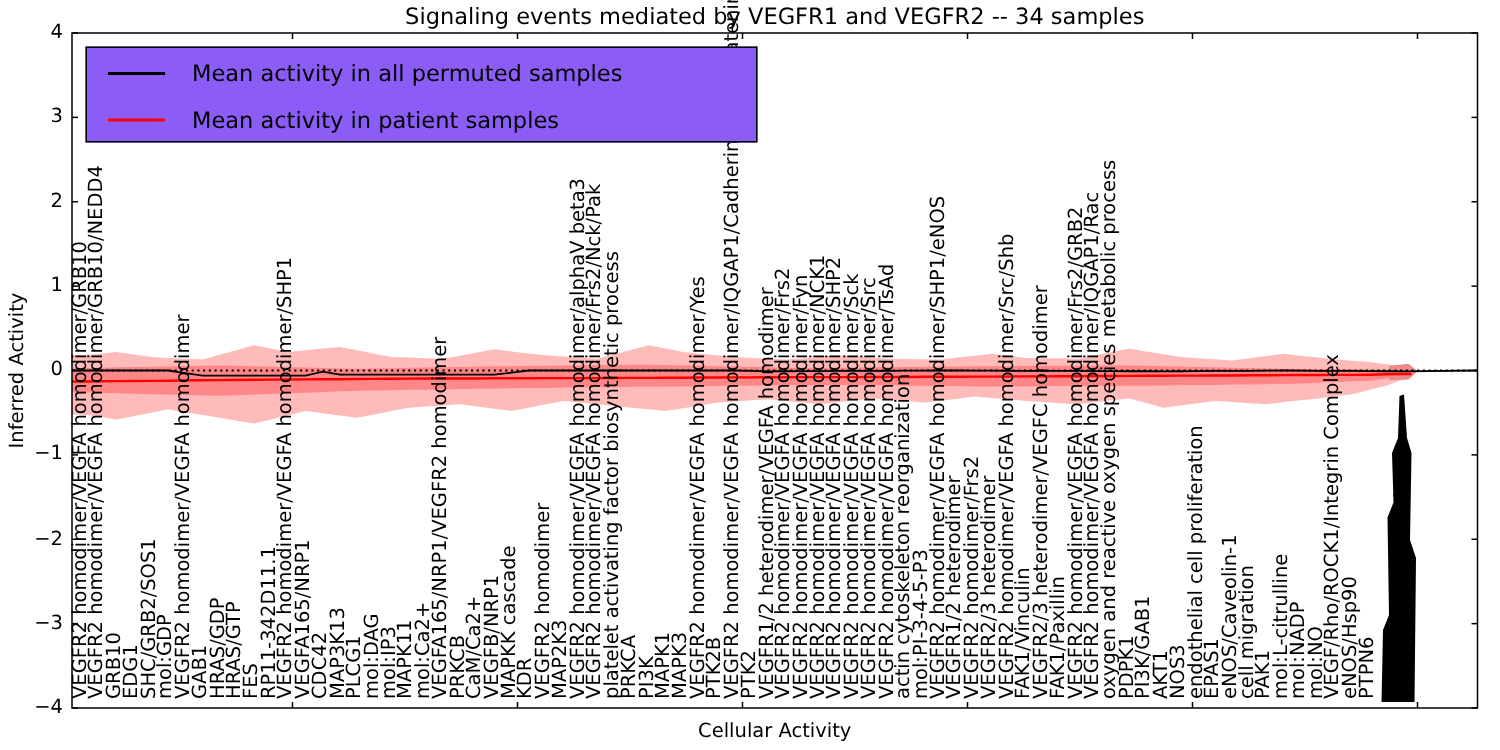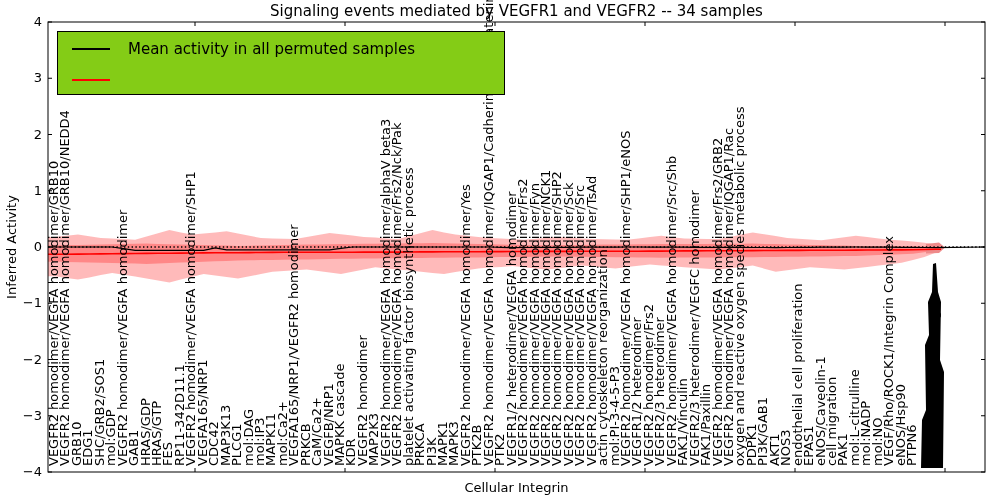--- a/index.html
+++ b/index.html
@@ -14,33 +14,33 @@
     font-size:13px;color:#000;}
   #y-axis-label{position:absolute;left:-53px;top:239px;width:130px;height:16px;text-align:center;
     font-size:13px;color:#000;transform:rotate(-90deg);}
   #plot-svg{position:absolute;left:0;top:0;}
   .ytick-label{position:absolute;width:28px;left:14px;text-align:right;font-size:13px;color:#000;}
   .entity-label{
     position:absolute;font-size:13px;line-height:11px;white-space:nowrap;color:#000;
     transform:rotate(-90deg);transform-origin:0 0;
   }
   #legend-box{
-    position:absolute;left:57px;top:31px;width:446px;height:62px;background:#84cc16;
+    position:absolute;left:57px;top:31px;width:446px;height:62px;background:#8b5cf6;
     border:1px solid #000;box-shadow:none;z-index:5;
   }
   .legend-row{display:flex;align-items:center;height:29px;margin-top:2px;}
   .legend-line{width:38px;height:0;border-top:2px solid #000;margin-left:14px;flex:0 0 auto;}
   .legend-text{font-size:15px;margin-left:18px;color:#000;white-space:nowrap;}
 </style>
 </head>
 <body>
 
 <div id="chart-title">Signaling events mediated by VEGFR1 and VEGFR2 -- 34 samples</div>
 <div id="y-axis-label">Inferred Activity</div>
-<div id="x-axis-label">Cellular Integrin</div>
+<div id="x-axis-label">Cellular Activity</div>
 
 <svg id="plot-svg" width="1000" height="500">
     <polygon points="48,245.3125 55.0,245.3 66.4,245.1 77.9,244.9 89.3,244.7 100.8,244.5 112.2,244.3 123.6,244.0 135.1,243.8 146.5,243.6 158.0,243.9 169.4,244.2 180.8,244.5 192.3,244.8 203.7,245.0 215.2,245.3 226.6,245.6 238.0,245.9 249.5,245.7 260.9,245.5 272.4,245.2 283.8,245.0 295.2,244.8 306.7,244.6 318.1,244.4 329.6,244.2 341.0,244.1 352.4,243.9 363.9,243.8 375.3,243.7 386.8,243.6 398.2,243.4 409.6,243.3 421.1,243.2 432.5,243.1 444.0,243.3 455.4,243.6 466.8,243.8 478.3,244.1 489.7,244.3 501.2,244.6 512.6,244.8 524.0,245.1 535.5,245.3 546.9,245.2 558.4,245.1 569.8,245.0 581.2,244.9 592.7,244.8 604.1,244.6 615.6,244.5 627.0,244.4 638.4,244.3 649.9,244.2 661.3,244.1 672.8,244.1 684.2,244.0 695.6,243.9 707.1,243.9 718.5,243.8 730.0,243.8 741.4,243.7 752.8,243.6 764.3,243.9 775.7,244.1 787.2,244.4 798.6,244.6 810.0,244.9 821.5,245.1 832.9,245.4 844.4,245.6 855.8,245.9 867.2,246.0 878.7,246.0 890.1,246.1 901.6,246.2 913.0,246.3 924.4,246.4 935.9,246.4 941,248.7 935.9,250.9 924.4,252.3 913.0,253.8 901.6,254.2 890.1,254.7 878.7,255.1 867.2,255.6 855.8,256.0 844.4,256.1 832.9,256.3 821.5,256.4 810.0,256.6 798.6,256.7 787.2,256.8 775.7,257.0 764.3,257.1 752.8,257.2 741.4,257.3 730.0,257.3 718.5,257.4 707.1,257.4 695.6,257.5 684.2,257.6 672.8,257.6 661.3,257.7 649.9,257.6 638.4,257.4 627.0,257.3 615.6,257.2 604.1,257.1 592.7,256.9 581.2,256.8 569.8,256.7 558.4,256.6 546.9,256.7 535.5,256.8 524.0,256.9 512.6,257.0 501.2,257.1 489.7,257.2 478.3,257.4 466.8,257.5 455.4,257.6 444.0,257.7 432.5,257.8 421.1,257.9 409.6,258.1 398.2,258.2 386.8,258.3 375.3,258.4 363.9,258.6 352.4,258.7 341.0,258.8 329.6,259.0 318.1,259.2 306.7,259.4 295.2,259.6 283.8,259.8 272.4,259.9 260.9,260.1 249.5,260.3 238.0,260.5 226.6,260.9 215.2,261.3 203.7,261.8 192.3,262.2 180.8,262.6 169.4,263.0 158.0,263.5 146.5,263.9 135.1,263.6 123.6,263.3 112.2,263.0 100.8,262.8 89.3,262.5 77.9,262.2 66.4,261.9 55.0,261.6 48,261.625" fill="#ff0000" fill-opacity="0.27"></polygon>
     <polygon points="48,236.875 55.0,236.9 66.4,235.8 77.9,234.6 89.3,236.3 100.8,238.0 112.2,238.6 123.6,239.1 135.1,239.7 146.5,236.5 158.0,233.3 169.4,230.1 180.8,232.4 192.3,234.6 203.7,233.5 215.2,232.4 226.6,231.3 238.0,233.5 249.5,235.8 260.9,238.0 272.4,238.4 283.8,238.8 295.2,239.1 306.7,237.1 318.1,235.0 329.6,232.9 341.0,234.3 352.4,235.6 363.9,236.9 375.3,237.6 386.8,238.4 398.2,239.1 409.6,236.1 421.1,233.1 432.5,230.1 444.0,232.4 455.4,234.6 466.8,235.8 478.3,236.9 489.7,238.0 501.2,238.6 512.6,239.1 524.0,239.7 535.5,238.8 546.9,237.8 558.4,236.9 569.8,237.6 581.2,238.4 592.7,239.1 604.1,239.3 615.6,239.5 627.0,239.7 638.4,238.4 649.9,237.1 661.3,235.8 672.8,237.2 684.2,238.6 695.6,238.8 707.1,238.9 718.5,239.1 730.0,236.9 741.4,234.6 752.8,232.4 764.3,234.3 775.7,236.1 787.2,238.0 798.6,238.8 810.0,239.5 821.5,240.3 832.9,238.8 844.4,237.3 855.8,235.8 867.2,237.1 878.7,238.4 890.1,239.7 901.6,240.5 913.0,241.4 924.4,242.8 935.9,244.2 941,248.4 935.9,252.6 924.4,257.1 913.0,259.9 901.6,262.8 890.1,264.2 878.7,265.6 867.2,266.9 855.8,268.2 844.4,269.5 832.9,268.8 821.5,268.0 810.0,267.3 798.6,268.8 787.2,270.3 775.7,271.8 764.3,268.7 752.8,265.6 741.4,266.9 730.0,268.2 718.5,269.5 707.1,268.8 695.6,268.0 684.2,267.3 672.8,266.3 661.3,265.4 649.9,264.4 638.4,265.8 627.0,267.1 615.6,268.4 604.1,267.4 592.7,266.5 581.2,265.6 569.8,266.9 558.4,268.2 546.9,269.5 535.5,268.4 524.0,267.3 512.6,266.1 501.2,266.9 489.7,267.6 478.3,268.4 466.8,270.3 455.4,272.1 444.0,274.0 432.5,272.9 421.1,271.8 409.6,270.6 398.2,269.5 386.8,268.4 375.3,267.3 363.9,269.5 352.4,271.8 341.0,274.0 329.6,272.5 318.1,271.0 306.7,269.5 295.2,270.3 283.8,271.0 272.4,271.8 260.9,274.0 249.5,276.3 238.0,278.5 226.6,277.0 215.2,275.5 203.7,274.0 192.3,276.8 180.8,279.6 169.4,282.4 158.0,280.5 146.5,278.5 135.1,276.6 123.6,274.8 112.2,272.9 100.8,275.1 89.3,277.4 77.9,279.6 66.4,277.9 55.0,276.3 48,276.25" fill="#ff0000" fill-opacity="0.27"></polygon>
     <polygon points="926,244 939,242.5 945,247.5 939,253 926,253.5" fill="#ee8a8a"></polygon>
     <line x1="48" y1="247" x2="985" y2="247" stroke="#000" stroke-width="1.3" stroke-dasharray="1.4 2.4"></line>
     <polyline points="48,247 55.0,247.0 66.4,247.0 77.9,247.0 89.3,247.0 100.8,247.0 112.2,247.0 123.6,248.7 135.1,250.4 146.5,250.4 158.0,250.4 169.4,250.4 180.8,250.4 192.3,250.4 203.7,250.4 215.2,247.8 226.6,249.8 238.0,249.8 249.5,249.8 260.9,249.8 272.4,249.8 283.8,249.8 295.2,249.8 306.7,249.8 318.1,249.8 329.6,249.8 341.0,248.4 352.4,247.0 363.9,247.0 375.3,247.0 386.8,247.0 398.2,247.0 409.6,247.0 421.1,247.0 432.5,247.0 444.0,247.0 455.4,247.0 466.8,247.0 478.3,247.0 489.7,247.0 501.2,247.3 512.6,247.6 524.0,247.5 535.5,247.4 546.9,247.4 558.4,247.3 569.8,247.3 581.2,247.2 592.7,247.2 604.1,247.1 615.6,247.1 627.0,247.0 638.4,247.0 649.9,247.1 661.3,247.1 672.8,247.2 684.2,247.2 695.6,247.3 707.1,247.3 718.5,247.3 730.0,247.4 741.4,247.4 752.8,247.5 764.3,247.5 775.7,247.6 787.2,247.5 798.6,247.4 810.0,247.3 821.5,247.2 832.9,247.2 844.4,247.1 855.8,247.0 867.2,247.1 878.7,247.2 890.1,247.2 901.6,247.3 913.0,247.4 924.4,247.5 935.9,247.6 985,247" fill="none" stroke="#000000" stroke-width="1.2"></polyline>
     <polyline points="48,254.3125 55.0,254.3 66.4,254.2 77.9,254.1 89.3,254.0 100.8,253.9 112.2,253.8 123.6,253.6 135.1,253.5 146.5,253.4 158.0,253.3 169.4,253.2 180.8,253.1 192.3,253.0 203.7,252.9 215.2,252.8 226.6,252.8 238.0,252.7 249.5,252.6 260.9,252.5 272.4,252.4 283.8,252.3 295.2,252.3 306.7,252.3 318.1,252.3 329.6,252.2 341.0,252.2 352.4,252.2 363.9,252.1 375.3,252.1 386.8,252.1 398.2,252.1 409.6,252.0 421.1,251.9 432.5,251.9 444.0,251.8 455.4,251.8 466.8,251.7 478.3,251.7 489.7,251.6 501.2,251.6 512.6,251.5 524.0,251.5 535.5,251.4 546.9,251.4 558.4,251.4 569.8,251.4 581.2,251.3 592.7,251.3 604.1,251.3 615.6,251.2 627.0,251.2 638.4,251.2 649.9,251.1 661.3,251.1 672.8,251.0 684.2,250.9 695.6,250.9 707.1,250.8 718.5,250.8 730.0,250.7 741.4,250.7 752.8,250.6 764.3,250.5 775.7,250.5 787.2,250.4 798.6,250.4 810.0,250.3 821.5,250.3 832.9,250.2 844.4,250.2 855.8,250.1 867.2,250.0 878.7,250.0 890.1,249.9 901.6,249.9 913.0,249.8 924.4,249.5 935.9,249.3 941,249.3" fill="none" stroke="#ff0000" stroke-width="1.6"></polyline>
     <polygon points="921,468 922,420 926,410 925,345 929,335 928,302 932,292 933,264 936,263 938,292 941,302 940,360 944,372 943,468" fill="#000"></polygon>
     <text x="938" y="344" font-size="13" fill="#000" transform="rotate(-90 938 344)">Integrin</text>
@@ -167,14 +167,15 @@
     <div class="ytick-label" style="top: 464px;">−4</div>
   </div>
 
 <div id="legend-box">
   <div class="legend-row">
     <div class="legend-line"></div>
     <div class="legend-text">Mean activity in all permuted samples</div>
   </div>
   <div class="legend-row">
     <div class="legend-line" style="border-top-color:#ff0000;"></div>
+    <div class="legend-text">Mean activity in patient samples</div>
   </div>
 </div>
 
 </body></html>

